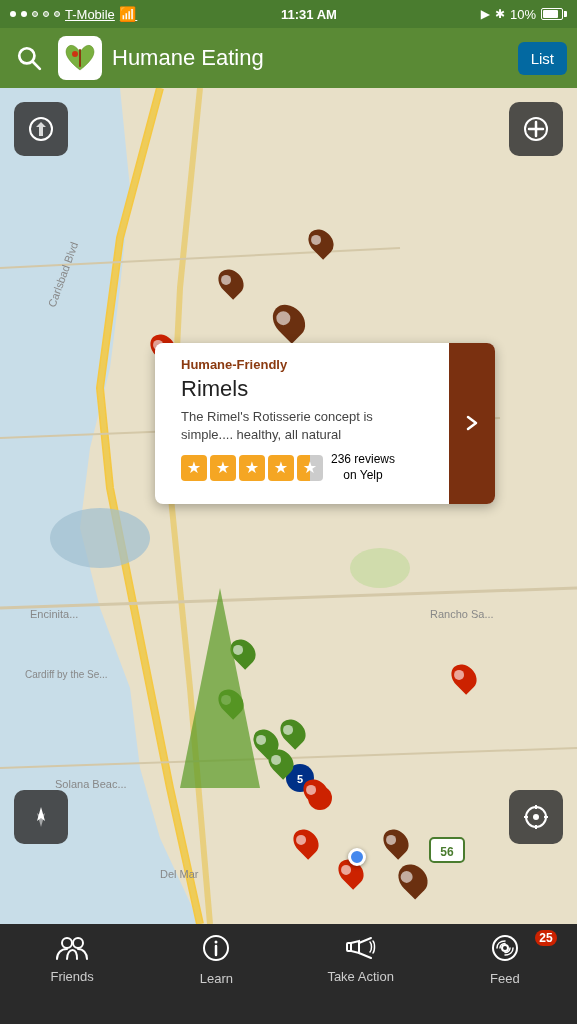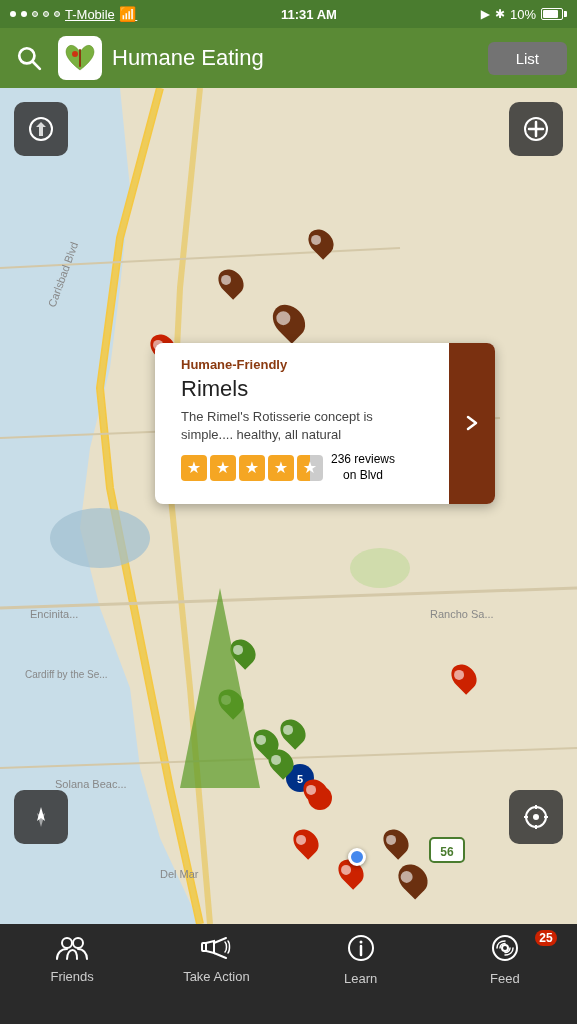--- a/index.html
+++ b/index.html
@@ -54,24 +54,24 @@
       display: flex; align-items: center; justify-content: center;
       flex-shrink: 0;
     }
     .app-title {
       color: white;
       font-size: 22px;
       font-weight: 400;
       flex: 1;
     }
     .list-btn {
-      background: #737373;
+      background: #0369a1;
       color: white;
       border: none;
-      padding: 8px 28px;
+      padding: 8px 13px;
       border-radius: 6px;
       font-size: 15px;
       cursor: pointer;
     }
 
     
     .map-container {
       position: relative;
       width: 577px;
       height: 836px;
@@ -446,21 +446,21 @@
       <div class="popup-rating-row">
         <div class="stars">
           <div class="star">★</div>
           <div class="star">★</div>
           <div class="star">★</div>
           <div class="star">★</div>
           <div class="star" style="background:linear-gradient(to right, #f5a623 50%, #ccc 50%);">★</div>
         </div>
         <div class="reviews-text">
           <span>236 reviews</span><br>
-          <span>on Blvd</span>
+          <span>on Yelp</span>
         </div>
       </div>
     </div>
     <div class="popup-arrow">
       <svg width="20" height="20" viewBox="0 0 20 20" fill="white">
         <polyline points="6,4 14,10 6,16" stroke="white" stroke-width="2.5" fill="none" stroke-linecap="round" stroke-linejoin="round"></polyline>
       </svg>
     </div>
   </div>
 </div>
@@ -474,41 +474,41 @@
         <path d="M1 25 C1 19 5 15 11 15" stroke="white" stroke-width="2" fill="none" stroke-linecap="round"></path>
         <path d="M31 25 C31 19 27 15 22 15" stroke="white" stroke-width="2" fill="none" stroke-linecap="round"></path>
         <path d="M11 25 C11 19 14 16 16.5 16 C19 16 21 19 21 25" stroke="white" stroke-width="2" fill="none" stroke-linecap="round"></path>
       </svg>
     </div>
     <span class="tab-label">Friends</span>
   </div>
 
   <div class="tab-item">
     <div class="tab-icon">
+      <svg width="28" height="28" viewBox="0 0 28 28" fill="none">
+        <circle cx="14" cy="14" r="12" stroke="white" stroke-width="2"></circle>
+        <line x1="14" y1="12" x2="14" y2="21" stroke="white" stroke-width="2.5" stroke-linecap="round"></line>
+        <circle cx="14" cy="8" r="1.5" fill="white"></circle>
+      </svg>
+    </div>
+    <span class="tab-label">Learn</span>
+  </div>
+
+  <div class="tab-item">
+    <div class="tab-icon">
       <svg width="32" height="26" viewBox="0 0 32 26" fill="none">
         <path d="M6 9 L14 7 L14 19 L6 17 Z" stroke="white" stroke-width="2" fill="none"></path>
         <rect x="2" y="9" width="4" height="8" rx="1" stroke="white" stroke-width="2" fill="none"></rect>
         <path d="M14 9 L26 4" stroke="white" stroke-width="2" stroke-linecap="round"></path>
         <path d="M14 19 L26 24" stroke="white" stroke-width="2" stroke-linecap="round"></path>
         <path d="M28 7 C30 9 30 17 28 19" stroke="white" stroke-width="1.5" fill="none" stroke-linecap="round"></path>
         <path d="M25 8 C27 10 27 16 25 18" stroke="white" stroke-width="1.5" fill="none" stroke-linecap="round"></path>
       </svg>
     </div>
     <span class="tab-label">Take Action</span>
-  </div>
-
-  <div class="tab-item">
-    <div class="tab-icon">
-      <svg width="28" height="28" viewBox="0 0 28 28" fill="none">
-        <circle cx="14" cy="14" r="12" stroke="white" stroke-width="2"></circle>
-        <line x1="14" y1="12" x2="14" y2="21" stroke="white" stroke-width="2.5" stroke-linecap="round"></line>
-        <circle cx="14" cy="8" r="1.5" fill="white"></circle>
-      </svg>
-    </div>
-    <span class="tab-label">Learn</span>
   </div>
 
   <div class="tab-item">
     <div class="tab-badge">25</div>
     <div class="tab-icon">
       <svg width="28" height="28" viewBox="0 0 28 28" fill="none">
         <circle cx="14" cy="14" r="12" stroke="white" stroke-width="2"></circle>
         <circle cx="14" cy="14" r="3" stroke="white" stroke-width="2"></circle>
         <path d="M6 14 C6 10 9 7 14 7" stroke="white" stroke-width="1.5" fill="none" stroke-linecap="round"></path>
         <path d="M9 14 C9 11.5 11 9.5 14 9.5" stroke="white" stroke-width="1.5" fill="none" stroke-linecap="round"></path>

